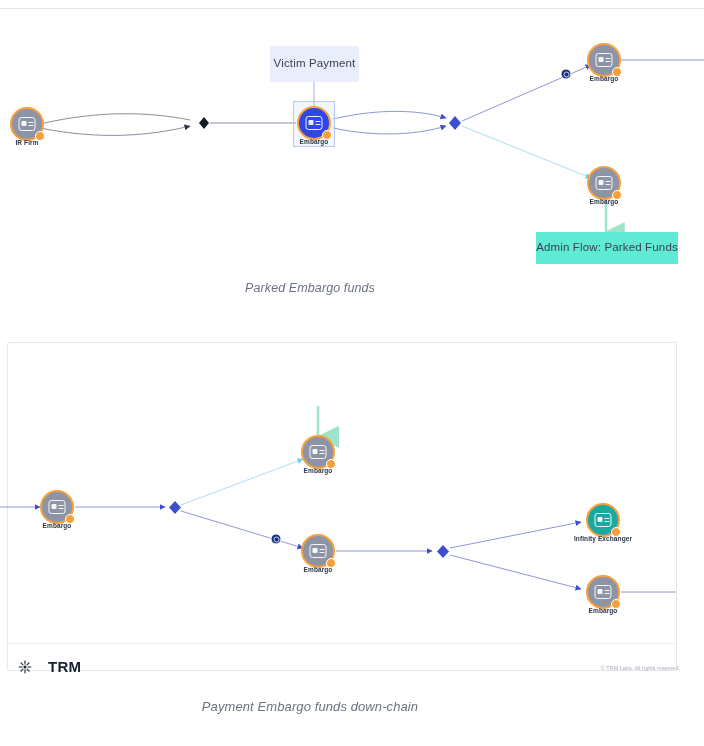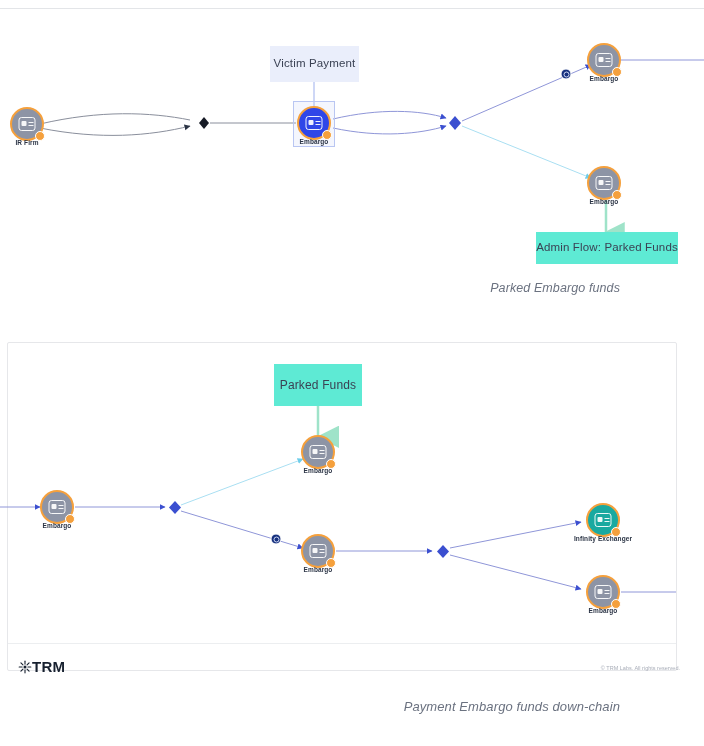--- a/index.html
+++ b/index.html
@@ -17,21 +17,21 @@
     background:#e3e5e8;
   }
 
   
   .figure{position:absolute;left:0;width:704px;}
   .canvas{position:absolute;left:0;top:0;width:704px;}
   .canvas svg{display:block;}
 
   .caption{
     position:absolute;left:0;width:620px;
-    text-align:right;
+    text-align:center;
     font-style:italic;
     font-size:12.5px;
     color:#6b7280;
     letter-spacing:.1px;
   }
 
   
   .panel-frame{
     position:absolute;
     left:7px;top:342px;width:670px;height:329px;
@@ -137,21 +137,21 @@
   }
   .edge-badge i{
     width:4px;height:4px;border-radius:50%;
     border:1px solid #cfd8f5;
     display:block;
   }
 
   
   .trm{
     position:absolute;left:18px;top:658px;
-    display:flex;align-items:center;gap:0;
+    display:flex;align-items:center;gap:16px;
   }
   .trm .mark{
     position:relative;width:14px;height:14px;
   }
   .trm .mark svg{display:block;}
   .trm .word{
     font-size:15px;font-weight:bold;color:#17202f;letter-spacing:.3px;
   }
   .copyright{
     position:absolute;right:24px;top:665px;
@@ -281,21 +281,20 @@
       <line x1="450" y1="206" x2="581" y2="180" stroke="#8f96d8" stroke-width="1" marker-end="url(#arrBlue2)"></line>
 
       <line x1="450" y1="213" x2="581" y2="247" stroke="#8f96d8" stroke-width="1" marker-end="url(#arrBlue2)"></line>
 
       <line x1="621" y1="250" x2="676" y2="250" stroke="#8f96d8" stroke-width="1"></line>
 
       <line x1="318" y1="64" x2="318" y2="96" stroke="#9fe3c9" stroke-width="2.5" marker-end="url(#arrMint2)"></line>
     </svg>
   </div>
 
-  <div class="anno mint" style="left:274px;top:22px;width:88px;height:42px;font-size:12px;">Parked Funds</div>
 
   <div class="node gray" style="left:57px;top:165px;">
     <div class="ring"></div>
     <div class="glyph"></div>
     <div class="badge"></div>
   </div>
   <div class="node-label" style="left:57px;top:180px;">Embargo</div>
 
   <div class="node gray" style="left:318px;top:110px;">
     <div class="ring"></div>

